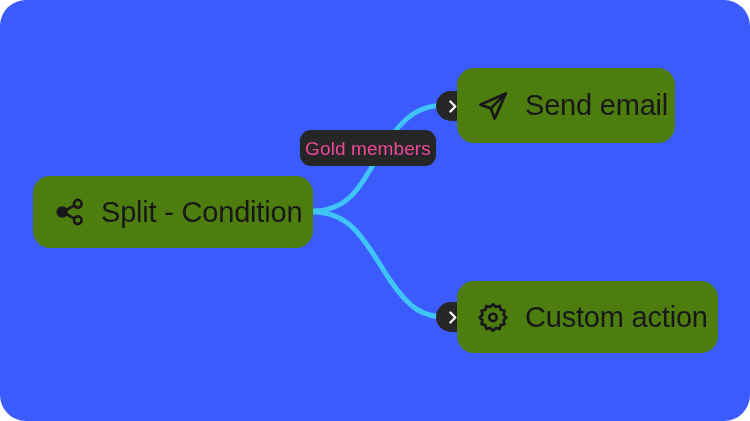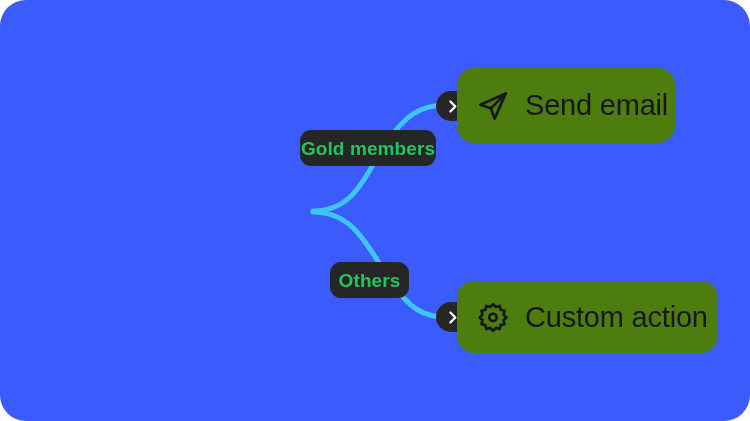--- a/index.html
+++ b/index.html
@@ -103,32 +103,31 @@
     box-sizing: border-box;
     padding-right: 2px;
   }
   #handle-send-email { left: 436px; top: 91px; }
   #handle-custom-action { left: 436px; top: 302px; }
 
   
   .chip {
     position: absolute;
     background: #262626;
-    color: #22c55e;
+    color: #ec4899;
     border-radius: 11px;
     display: flex;
     align-items: center;
     justify-content: center;
     font-size: 19px;
     line-height: 1;
     letter-spacing: 0.1px;
     box-sizing: border-box;
     white-space: nowrap;
     font-family: "Liberation Sans", sans-serif;
-    font-weight: bold;
   }
   #chip-gold-members {
     left: 300px;
     top: 130px;
     width: 136px;
     height: 36px;
   }
   #chip-others {
     left: 330px;
     top: 262px;
@@ -139,20 +138,32 @@
 </head>
 <body>
 
 <div id="canvas">
 
   <svg id="connectors" viewBox="0 0 750 421" width="750" height="421" fill="none">
     <path d="M 313 211 C 355 211, 365 175, 385 145 C 405 115, 420 105, 447 105" stroke="#3FC4F5" stroke-width="5" fill="none" stroke-linecap="round"></path>
     <path d="M 313 212 C 355 212, 368 248, 390 280, C 410 310, 424 317, 447 317" stroke="#3FC4F5" stroke-width="5" fill="none" stroke-linecap="round"></path>
   </svg>
 
+  <div class="node" id="node-split">
+    <span class="node-icon">
+      <svg viewBox="0 0 24 24" width="34" height="34" fill="none" stroke="#18181B" stroke-width="1.9" stroke-linecap="round" stroke-linejoin="round">
+        <circle cx="6.5" cy="12" r="3.1" fill="#18181B" stroke="#18181B"></circle>
+        <circle cx="17.5" cy="6.2" r="2.7"></circle>
+        <circle cx="17.5" cy="17.8" r="2.7"></circle>
+        <line x1="9.2" y1="10.6" x2="14.9" y2="7.5"></line>
+        <line x1="9.2" y1="13.4" x2="14.9" y2="16.5"></line>
+      </svg>
+    </span>
+    <span class="node-label">Split - Condition</span>
+  </div>
 
   <div class="handle" id="handle-send-email">
     <svg viewBox="0 0 24 24" width="17" height="17" fill="none" stroke="#FFFFFF" stroke-width="3.2" stroke-linecap="round" stroke-linejoin="round">
       <polyline points="9,5 16,12 9,19"></polyline>
     </svg>
   </div>
   <div class="node" id="node-send-email">
     <span class="node-icon">
       <svg viewBox="0 0 24 24" width="36" height="36" fill="none" stroke="#18181B" stroke-width="1.8" stroke-linecap="round" stroke-linejoin="round">
         <path d="M20.5 3.6 L3.6 11.2 L10.6 13.6 L13.1 20.4 Z"></path>
@@ -174,15 +185,14 @@
                  L20.1 17.0 L17.4 17.7 L16.7 20.4 L14.0 19.7 L12 21.7 L10.0 19.7 L7.3 20.4
                  L6.6 17.7 L3.9 17.0 L4.6 14.3 L2.6 12.3 L4.6 10.3 L3.9 7.6 L6.6 6.9
                  L7.3 4.2 L10.0 4.9 Z"></path>
         <circle cx="12" cy="12.3" r="2.6"></circle>
       </svg>
     </span>
     <span class="node-label">Custom action</span>
   </div>
 
   <div class="chip" id="chip-gold-members">Gold members</div>
-  <div class="chip" id="chip-others">Others</div>
 
 </div>
 
 </body></html>

